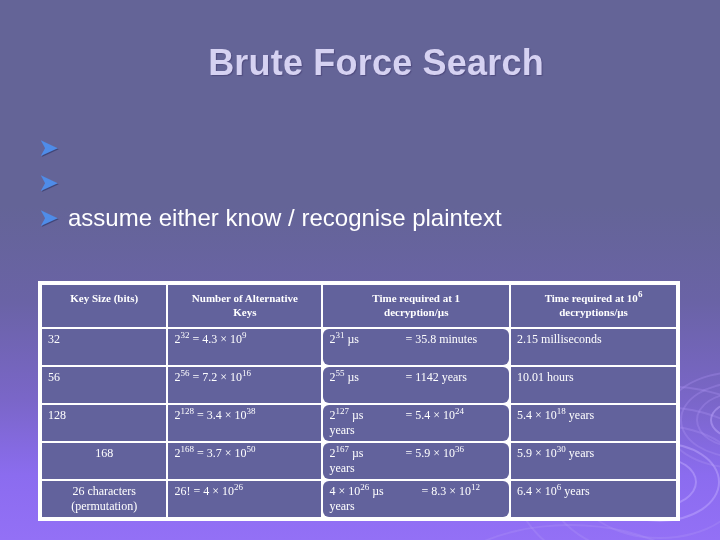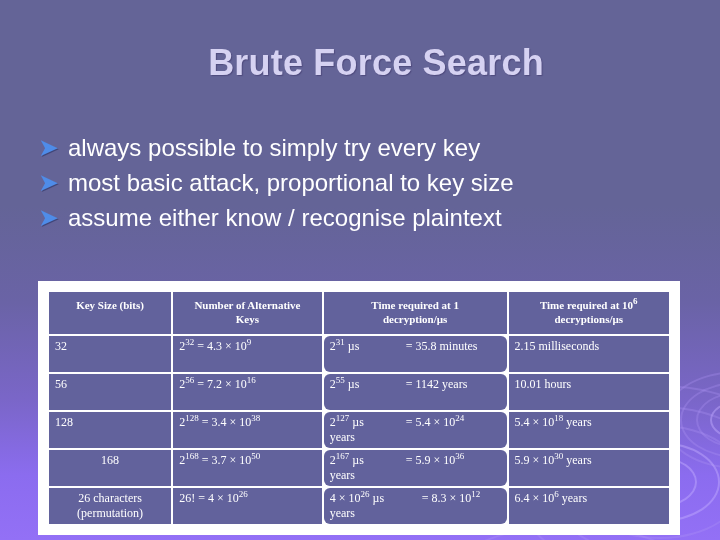--- a/index.html
+++ b/index.html
@@ -80,21 +80,21 @@
   }
 
   table.keytable {
     position: absolute;
     left: 38px;
     top: 281px;
     width: 642px;
     border-collapse: separate;
     border-spacing: 2px;
     background: #ffffff;
-    padding: 9px;
+    padding: 2px;
     font-family: "Liberation Serif", serif;
   }
   table.keytable th,
   table.keytable td {
     background: #62629c;
     color: #ffffff;
     border: 0;
     padding: 3px 6px;
     vertical-align: top;
   }
@@ -149,25 +149,23 @@
   <div class="swirl-group sw-c">
 
     <div class="ring dim" style="width:290px;height:168px;"></div>
   </div>
 
   <div class="title">Brute Force Search</div>
 
   <div class="bullets">
     <div class="bullet-row">
       <span class="bullet-mark">➤</span>
-      <span class="bullet-text">always possible to simply try every key</span>
     </div>
     <div class="bullet-row">
       <span class="bullet-mark">➤</span>
-      <span class="bullet-text">most basic attack, proportional to key size</span>
     </div>
     <div class="bullet-row">
       <span class="bullet-mark">➤</span>
       <span class="bullet-text">assume either know / recognise plaintext</span>
     </div>
   </div>
 
   <table class="keytable">
     <thead>
       <tr>

